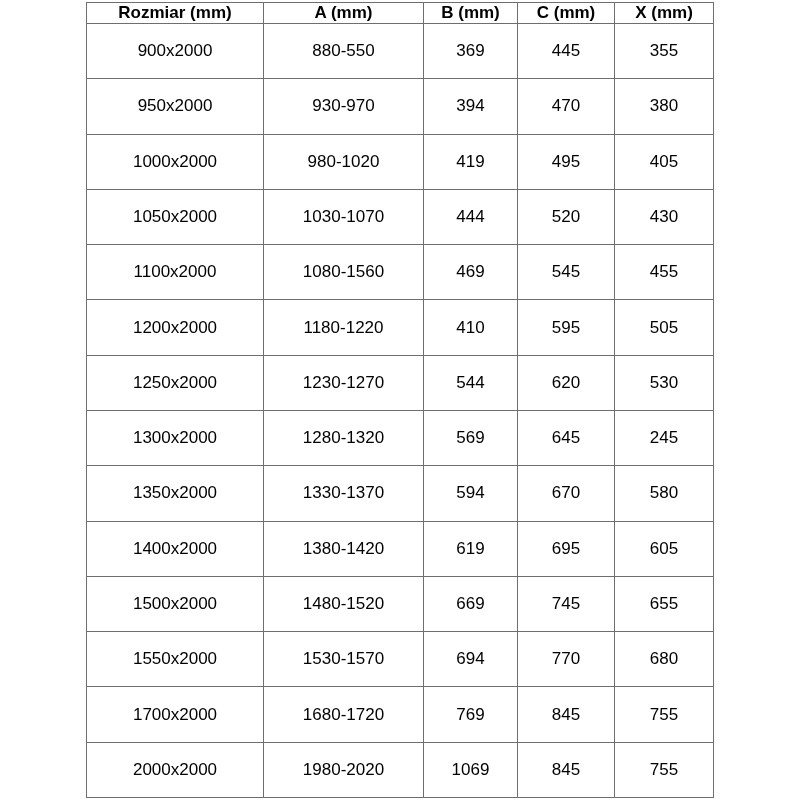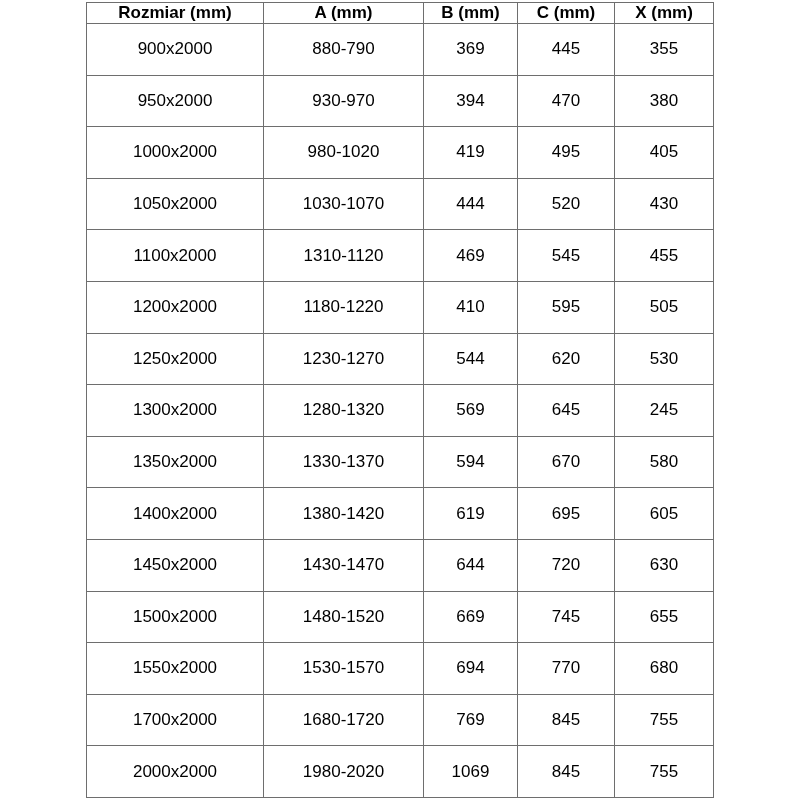--- a/index.html
+++ b/index.html
@@ -61,21 +61,21 @@
           <th>Rozmiar (mm)</th>
           <th>A (mm)</th>
           <th>B (mm)</th>
           <th>C (mm)</th>
           <th>X (mm)</th>
         </tr>
     </thead>
     <tbody id="table-body">
         <tr>
           <td>900x2000</td>
-          <td>880-790</td>
+          <td>880-550</td>
           <td>369</td>
           <td>445</td>
           <td>355</td>
         </tr>
         <tr>
           <td>950x2000</td>
           <td>930-970</td>
           <td>394</td>
           <td>470</td>
           <td>380</td>
@@ -89,21 +89,21 @@
         </tr>
         <tr>
           <td>1050x2000</td>
           <td>1030-1070</td>
           <td>444</td>
           <td>520</td>
           <td>430</td>
         </tr>
         <tr>
           <td>1100x2000</td>
-          <td>1310-1120</td>
+          <td>1080-1560</td>
           <td>469</td>
           <td>545</td>
           <td>455</td>
         </tr>
         <tr>
           <td>1200x2000</td>
           <td>1180-1220</td>
           <td>410</td>
           <td>595</td>
           <td>505</td>
@@ -130,27 +130,20 @@
           <td>580</td>
         </tr>
         <tr>
           <td>1400x2000</td>
           <td>1380-1420</td>
           <td>619</td>
           <td>695</td>
           <td>605</td>
         </tr>
         <tr>
-          <td>1450x2000</td>
-          <td>1430-1470</td>
-          <td>644</td>
-          <td>720</td>
-          <td>630</td>
-        </tr>
-        <tr>
           <td>1500x2000</td>
           <td>1480-1520</td>
           <td>669</td>
           <td>745</td>
           <td>655</td>
         </tr>
         <tr>
           <td>1550x2000</td>
           <td>1530-1570</td>
           <td>694</td>

